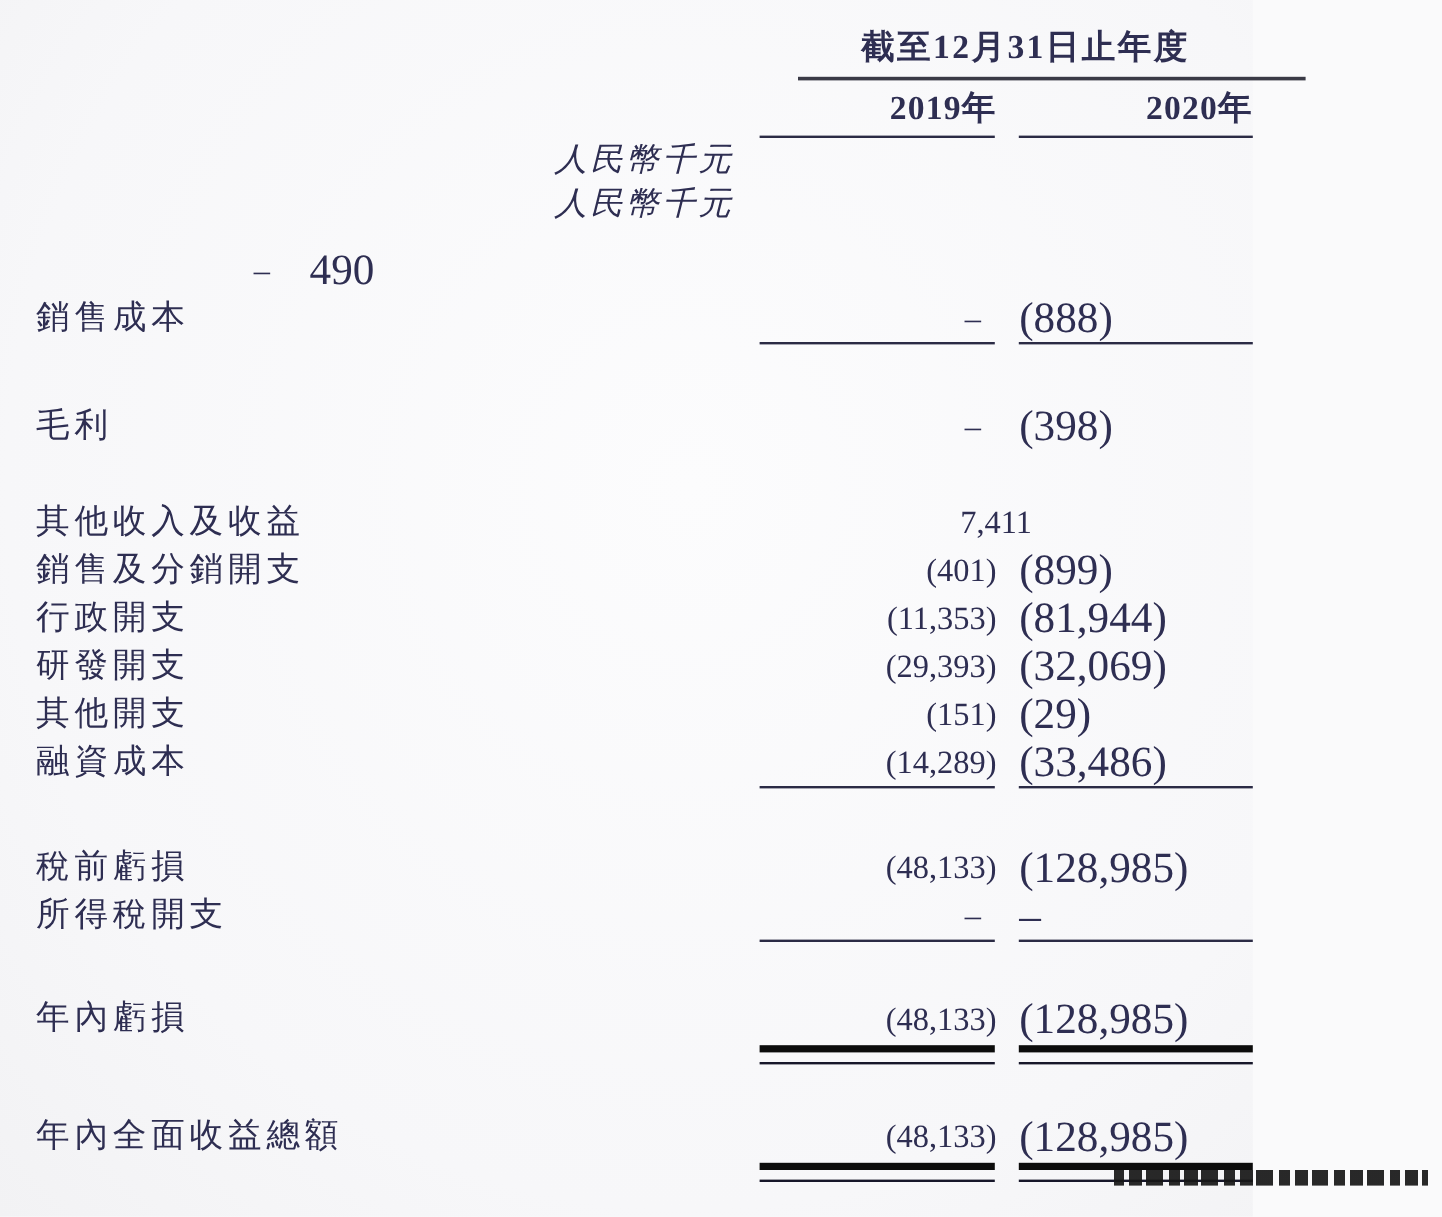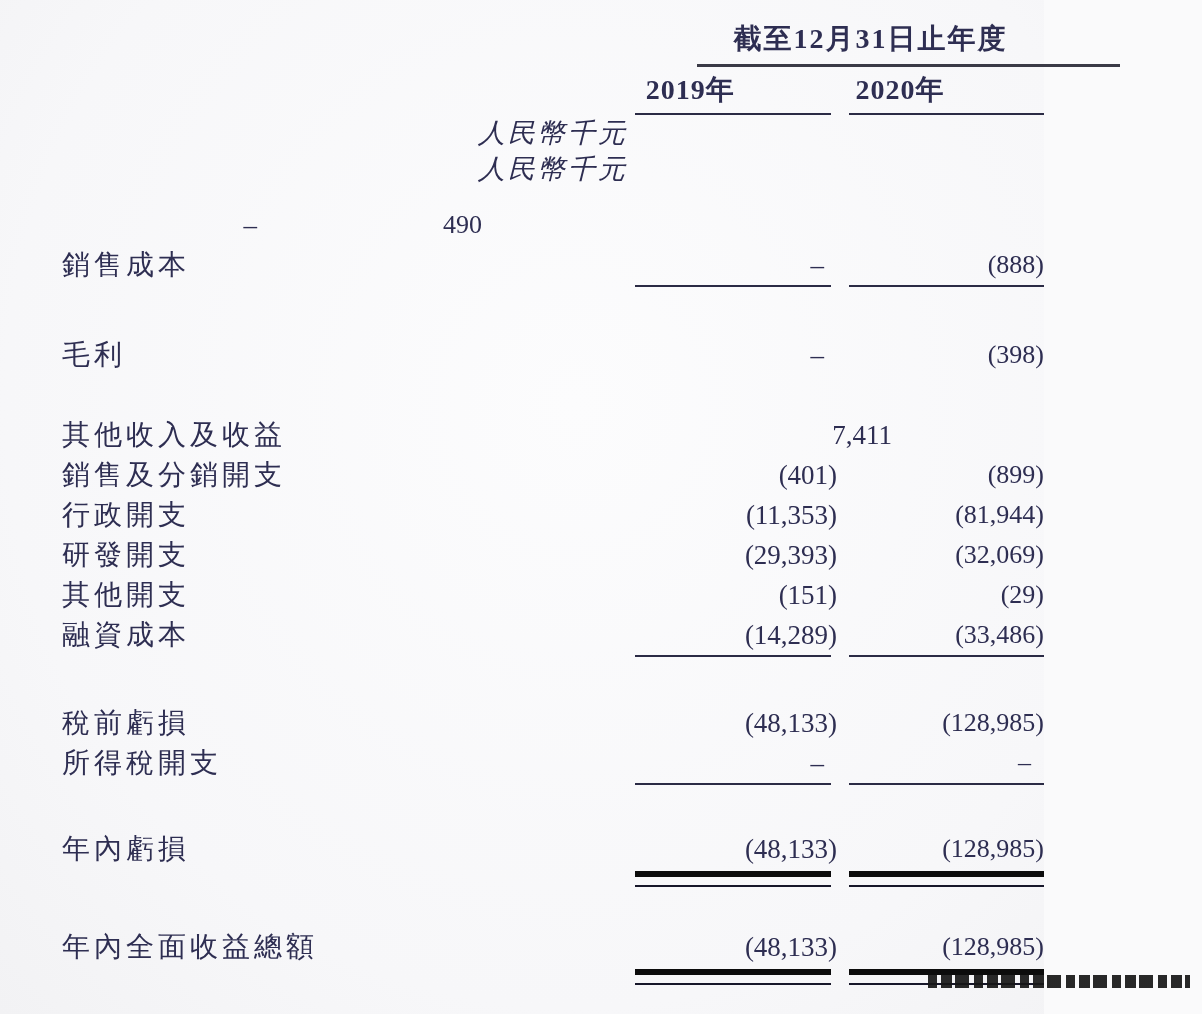--- a/index.html
+++ b/index.html
@@ -5,36 +5,36 @@
   html,body{margin:0;padding:0;}
   body{
     width:1202px;height:1014px;overflow:hidden;
     background:#fafafb;
     font-family:"Liberation Serif","DejaVu Serif",serif;
     color:#2e2e52;
   }
   #page{
     position:relative;width:1044px;height:1014px;
     background:radial-gradient(ellipse at 55% 40%, #fcfcfd 0%, #f7f7f9 70%, #f2f2f4 100%);
-    padding-left:62px;box-sizing:border-box;
+    padding-left:30px;box-sizing:border-box;
   }
   .row{display:flex;align-items:center;}
   .c-label{width:635px;font-size:28px;letter-spacing:4px;line-height:40px;}
   .c1{width:208px;text-align:right;font-size:27px;}
   .colgap{width:20px;}
-  .c2{width:205px;text-align:right;font-size:26px;}
+  .c2{width:205px;font-size:36px;}
   .val{display:block;line-height:40px;}
   .val.np{padding-right:13px;}
   .data-row{height:40px;}
   
   .h-title{height:64px;display:flex;align-items:flex-end;box-sizing:border-box;padding-bottom:6px;}
   .h-title .span-cols{margin-left:635px;width:433px;text-align:center;font-weight:bold;font-size:28px;letter-spacing:2px;}
   .full-rule{margin-left:635px;width:423px;border-top:3px solid #3a3a46;height:0;}
   .years-row{height:46px;}
-  .years-row .yr{font-weight:bold;font-size:28px;text-align:left;letter-spacing:1px;}
+  .years-row .yr{font-weight:bold;font-size:28px;text-align:right;letter-spacing:1px;}
   .unit-row{height:60px;flex-direction:column;}
   .unit-row .unit{font-style:italic;font-size:27px;text-align:center;letter-spacing:3px;}
   
   .rule-row{height:2px;}
   .rl1{width:196px;border-top:2px solid #2b2b45;height:0;}
   .rl2{width:195px;border-top:2px solid #2b2b45;height:0;}
   .dbl-row{height:16px;}
   .dbl{box-sizing:border-box;height:16px;margin-top:3px;border-top:6px solid #0c0c0c;border-bottom:2px solid #17172a;}
   .dbl.w1{width:196px;}
   .dbl.w2{width:195px;}

